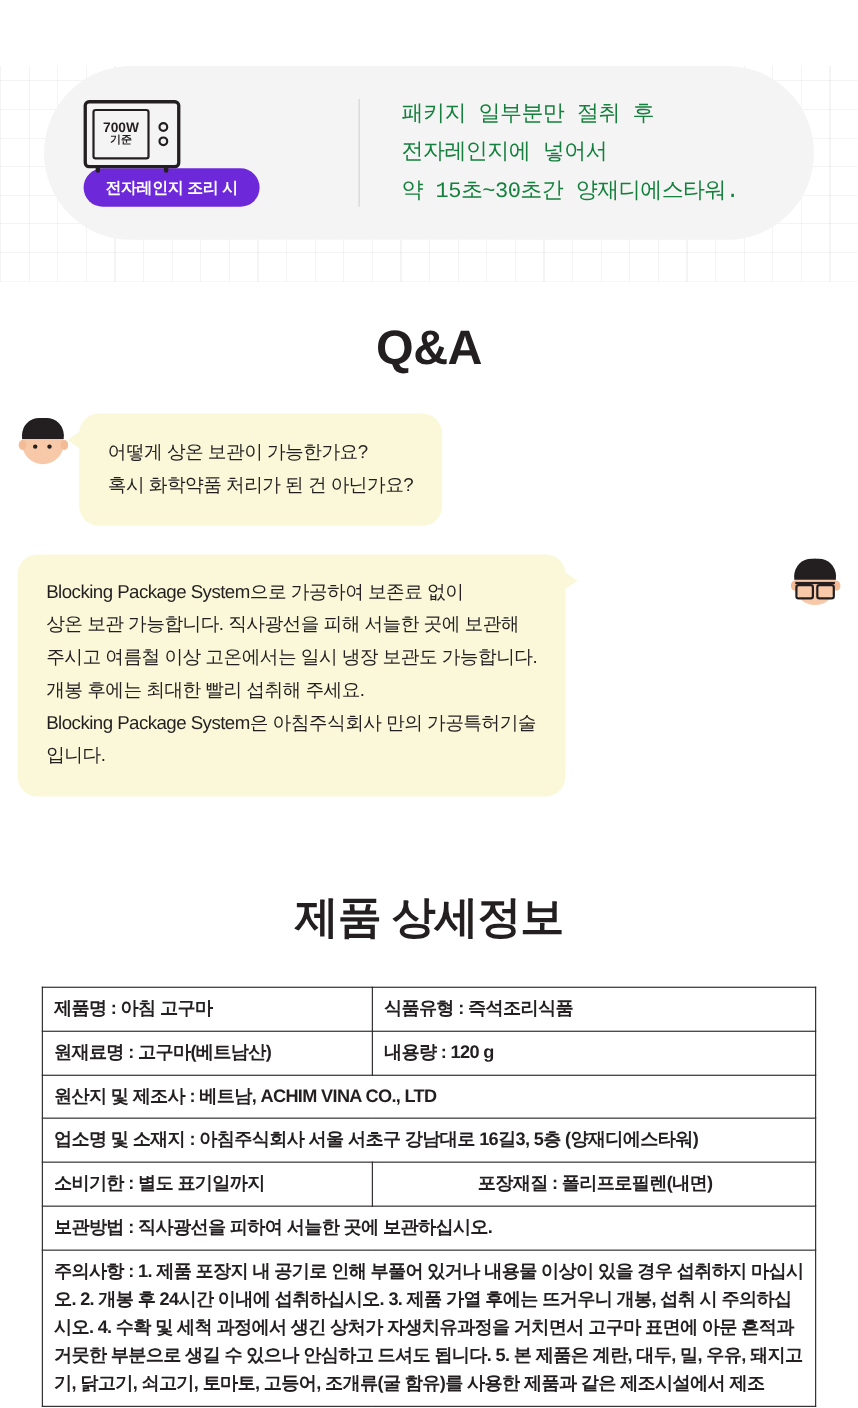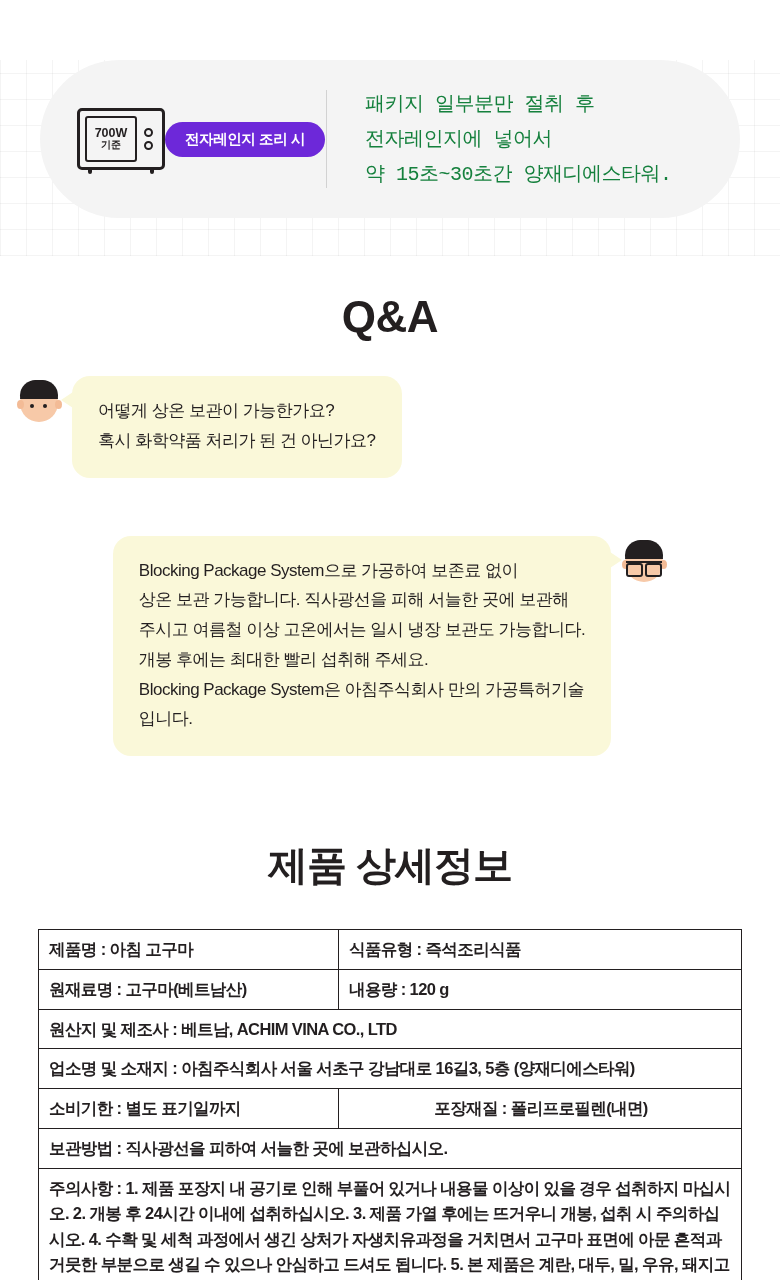--- a/index.html
+++ b/index.html
@@ -35,22 +35,22 @@
     background: #f4f4f4;
     border-radius: 80px;
     height: 158px;
     display: flex;
     align-items: center;
     padding: 0 36px;
   }
   .cook-left {
     width: 250px;
     display: flex;
-    flex-direction: row;
-    align-items: center;
+    flex-direction: column;
+    align-items: flex-start;
     justify-content: center;
   }
   .microwave {
     width: 88px;
     height: 62px;
     border: 3px solid #231f20;
     border-radius: 5px;
     display: flex;
     align-items: stretch;
     padding: 5px;
@@ -104,21 +104,21 @@
   .qa-section { padding: 14px 0 10px 0; background: #fff; }
   .qa-title {
     text-align: center;
     font-size: 44px;
     font-weight: 700;
     letter-spacing: -0.5px;
     margin: 22px 0 34px 0;
     font-family: "Liberation Sans", sans-serif;
   }
   .bubble-row { display: flex; align-items: flex-start; padding: 0 16px; }
-  .bubble-row.right { justify-content: center; margin-top: 32px; }
+  .bubble-row.right { justify-content: space-between; }
   .avatar { width: 46px; flex: 0 0 46px; position: relative; height: 50px; }
   .avatar .head {
     position: absolute; top: 8px; left: 4px;
     width: 38px; height: 38px; border-radius: 50%;
     background: #f7c9a8;
   }
   .avatar .hair {
     position: absolute; top: 4px; left: 4px;
     width: 38px; height: 19px;
     background: #231f20;

